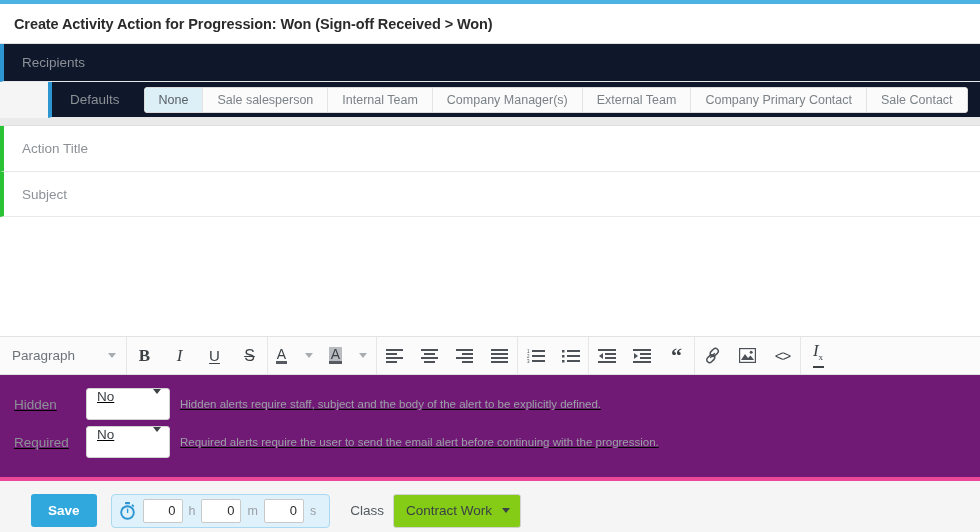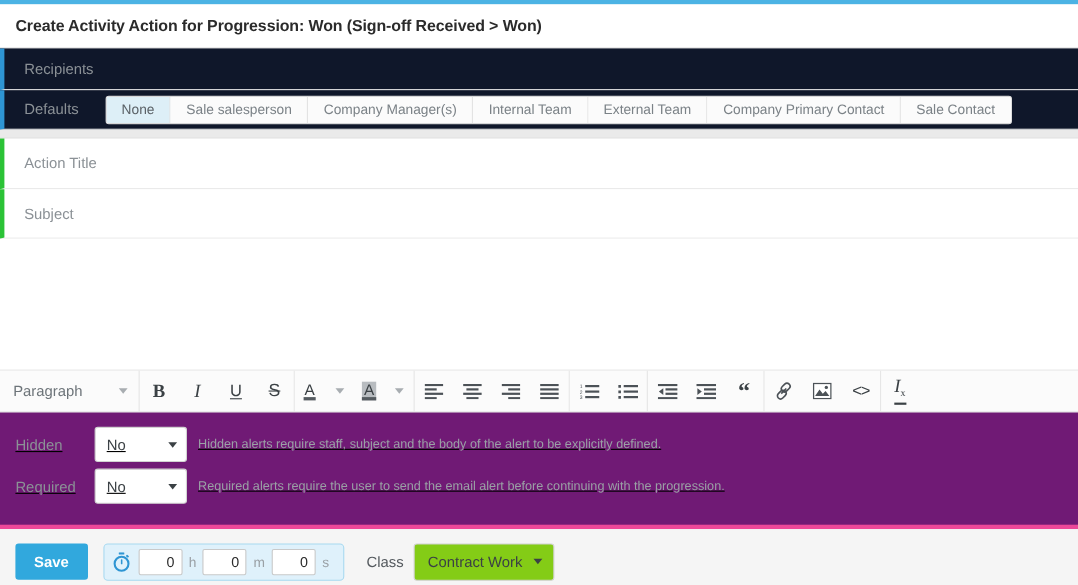--- a/index.html
+++ b/index.html
@@ -43,21 +43,21 @@
 
   
   .row-blue {
     border-left: 4px solid #2e95d3;
     background: #0f172a;
     border-bottom: 1px solid #e8e8e8;
     display: flex;
     align-items: center;
   }
   .row-recipients { height: 38px; padding-left: 18px; }
-  .row-defaults   { height: 36px; padding-left: 18px; }
+  .row-defaults   { height: 36px; padding-left: 18px; margin-left: 48px; }
   .field-label {
     font-size: 13.5px;
     color: #8b9196;
   }
   .spacer-gray {
     height: 8px;
     background: #eaeaea;
     border-bottom: 1px solid #e0e0e0;
   }
 
@@ -211,21 +211,21 @@
     font-size: 13.5px;
     color: #8b9196;
   }
   .select-box {
     width: 84px;
     height: 32px;
     background: #ffffff;
     border: 1px solid #d2d2d2;
     border-radius: 3px;
     display: flex;
-    align-items: center;
+    align-items: flex-start;
     justify-content: space-between;
     padding: 0 8px 0 10px;
     font-size: 13.5px;
     color: #3b4145;
   }
   .select-box .sb-caret {
     width: 0; height: 0;
     border-left: 4px solid transparent;
     border-right: 4px solid transparent;
     border-top: 5px solid #3b4145;
@@ -248,20 +248,21 @@
     background: #31a8dd;
     color: #ffffff;
     font-size: 13.5px;
     font-weight: bold;
     border-radius: 3px;
     height: 33px;
     padding: 0 17px;
     display: flex;
     align-items: center;
     justify-content: center;
+    margin-left: 17px;
   }
   .timer-group {
     margin-left: 14px;
     background: #dff1fb;
     border: 1px solid #a8d9f0;
     border-radius: 4px;
     height: 34px;
     display: flex;
     align-items: center;
     padding: 0 7px;
@@ -329,24 +330,24 @@
   <div class="row-blue row-defaults">
     <span class="field-label">Defaults</span>
     <div class="tabgroup">
       <div class="tab active">
           <span>None</span>
         </div>
       <div class="tab">
           <span>Sale salesperson</span>
         </div>
       <div class="tab">
+          <span>Internal Team</span>
+        </div>
+      <div class="tab">
           <span>Company Manager(s)</span>
-        </div>
-      <div class="tab">
-          <span>Internal Team</span>
         </div>
       <div class="tab">
           <span>External Team</span>
         </div>
       <div class="tab">
           <span>Company Primary Contact</span>
         </div>
       <div class="tab">
           <span>Sale Contact</span>
         </div>

